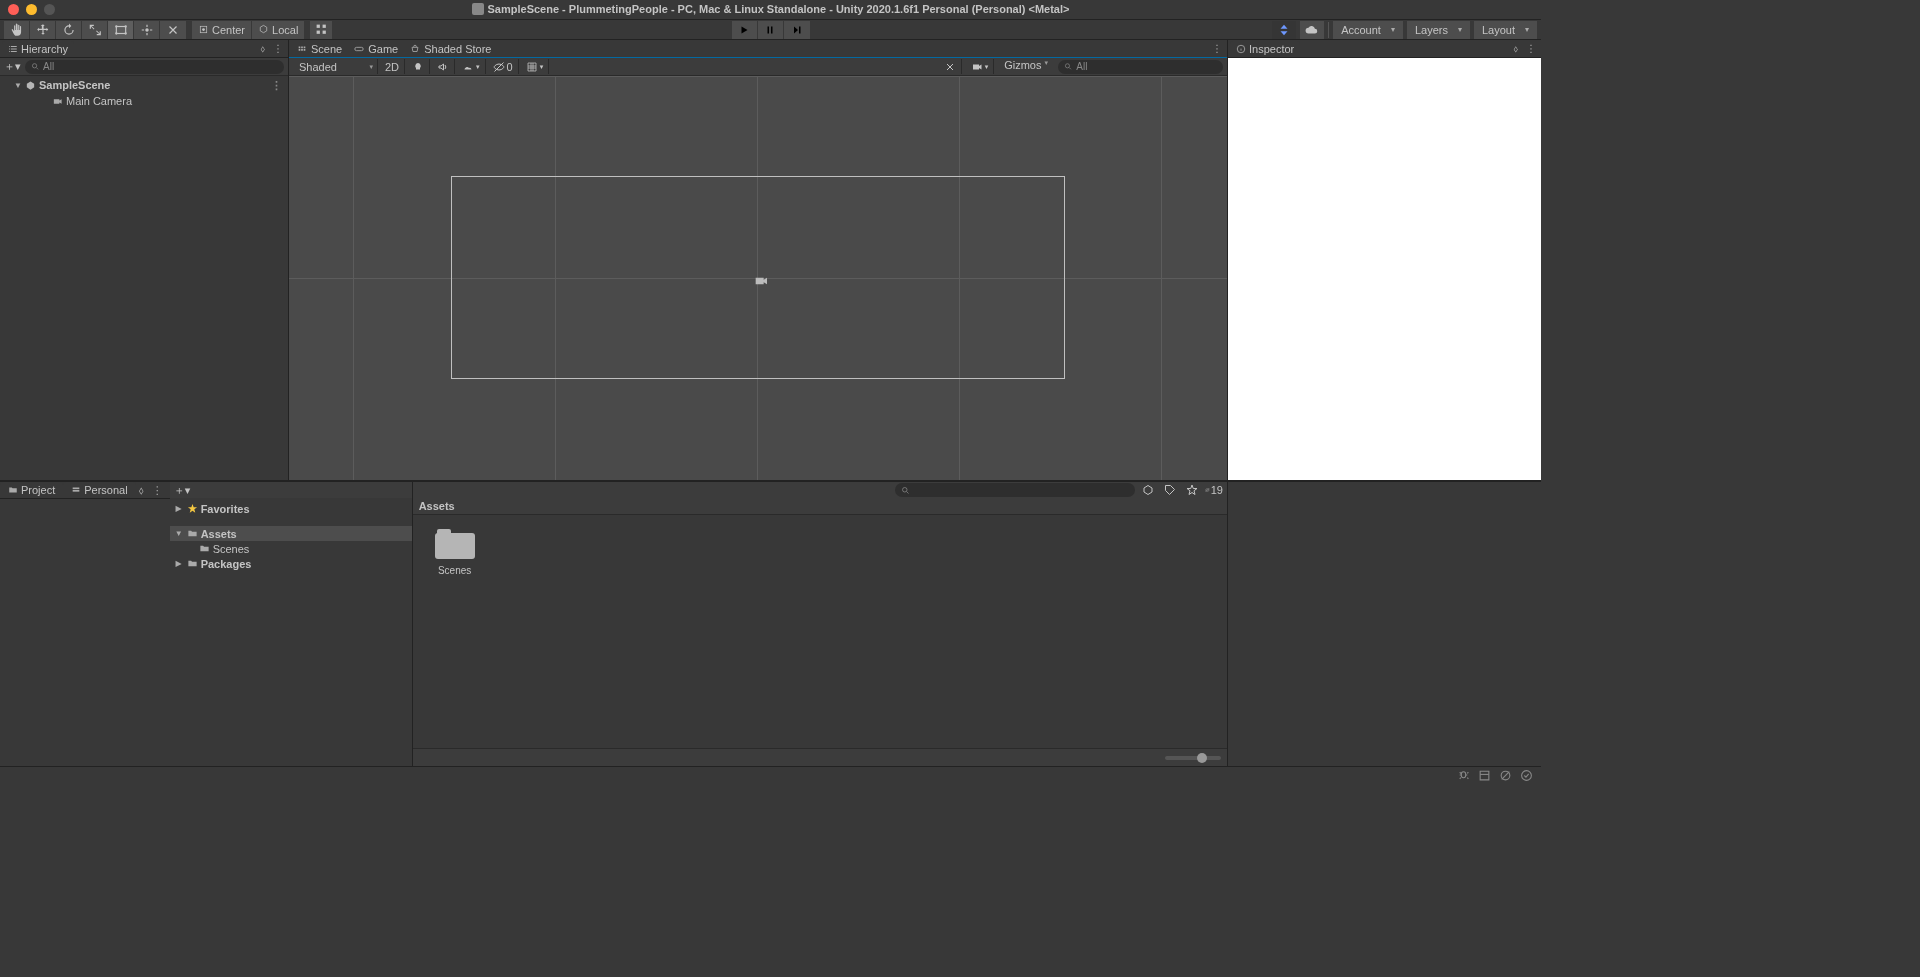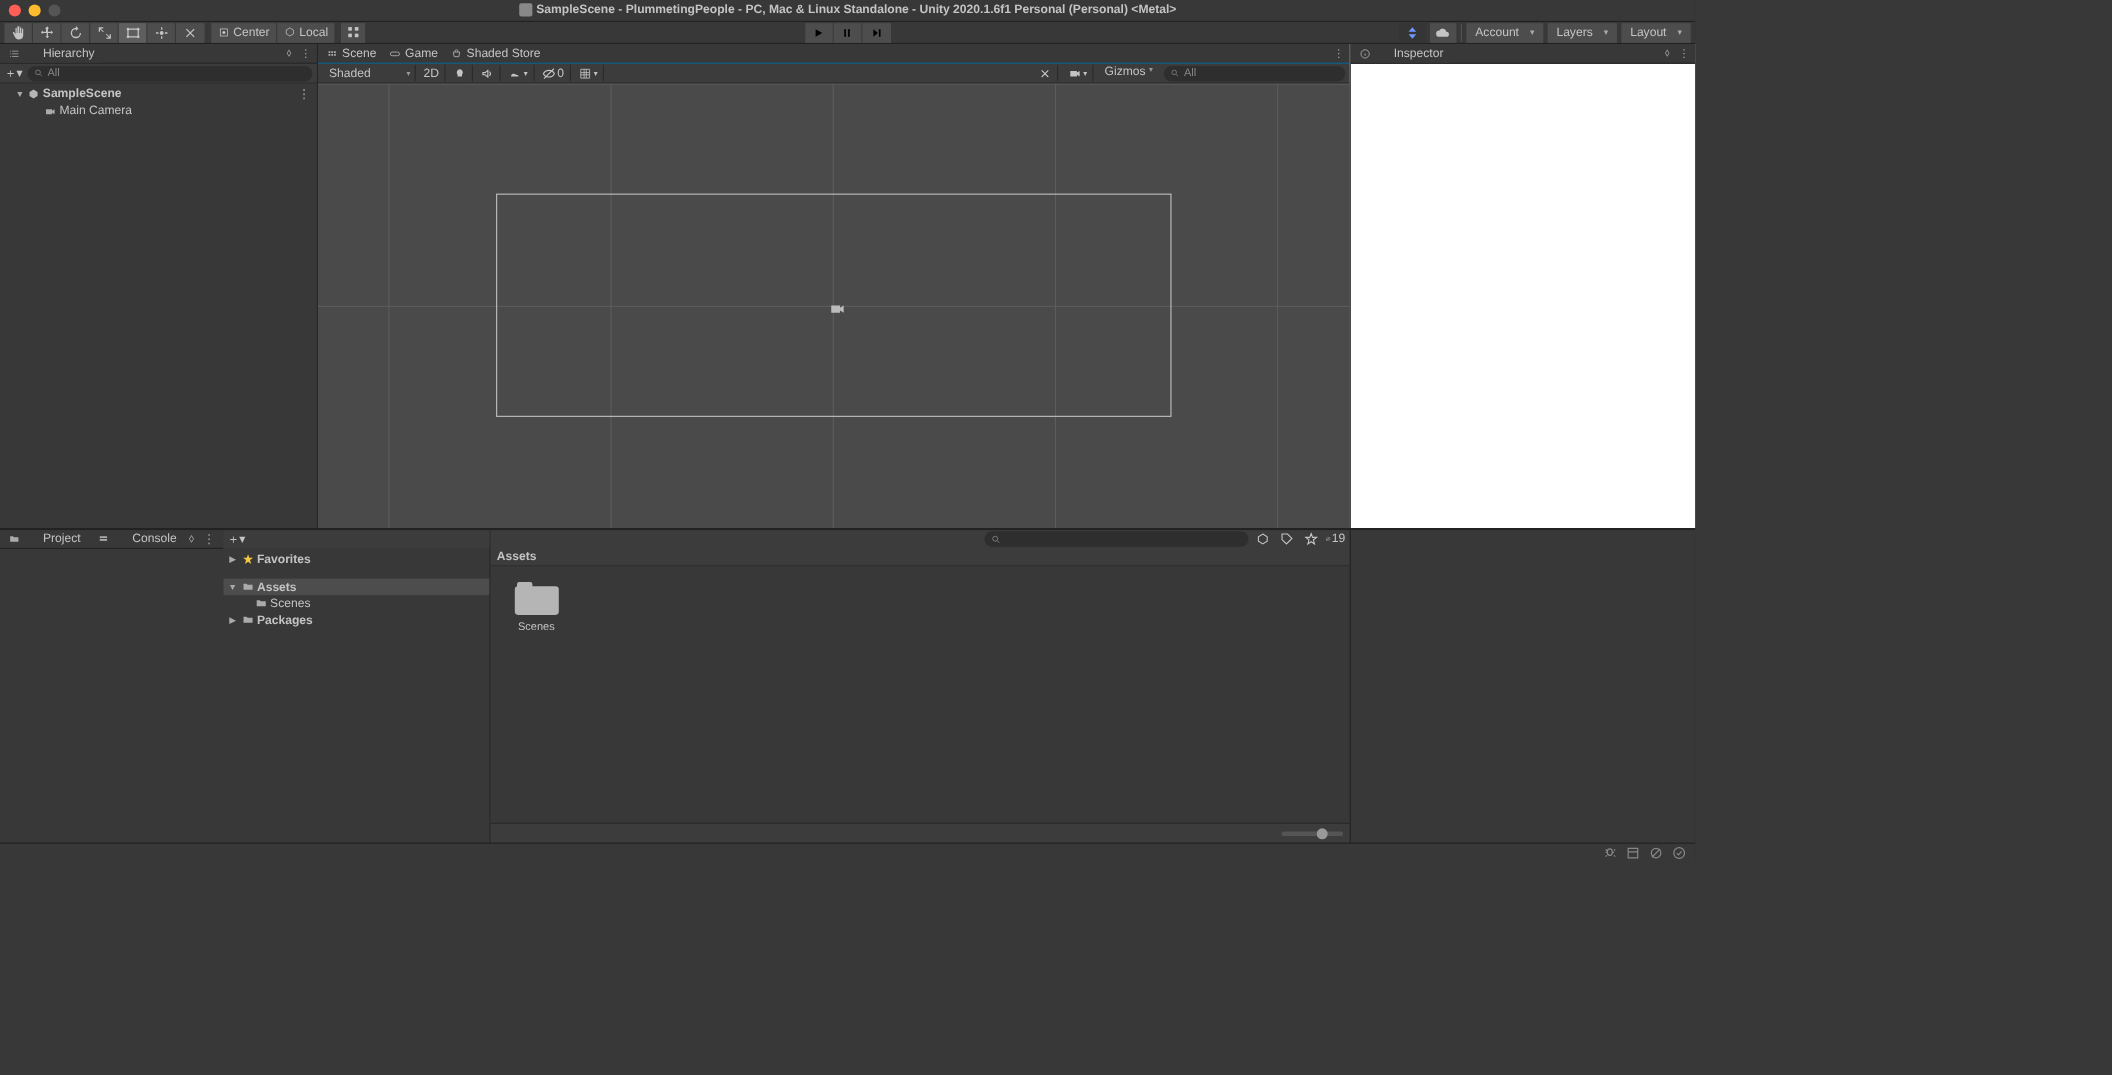--- a/index.html
+++ b/index.html
@@ -30,36 +30,36 @@
 .right-tb{margin-left:auto;display:flex;align-items:center;gap:4px;padding-right:4px}
 .rtb-btn{width:24px;height:18px;background:#4d4d4d;display:flex;align-items:center;justify-content:center}
 .drop{height:18px;padding:0 8px;background:#4d4d4d;display:flex;align-items:center;gap:6px}
 .drop::after{content:"▾";font-size:8px;color:#aaa;margin-left:4px}
 
 .main{flex:1;display:flex;flex-direction:column;min-height:0}
 .upper{display:flex;height:440px;min-height:0}
 
 .hier{width:289px;display:flex;flex-direction:column;border-right:1px solid #222;background:#383838}
 .tabbar{height:18px;display:flex;align-items:center;background:#383838;border-bottom:1px solid #222;padding:0 2px}
-.tab{height:16px;padding:0 6px;display:flex;align-items:center;gap:21px;background:#383838;border-radius:3px 3px 0 0}
+.tab{height:16px;padding:0 6px;display:flex;align-items:center;gap:3px;background:#383838;border-radius:3px 3px 0 0}
 .tab.active{background:#383838}
 .tab svg{width:10px;height:10px;fill:#aaa}
 .tab-right{margin-left:auto;display:flex;gap:2px;align-items:center}
 .tab-right .ic{font-size:10px;color:#aaa;padding:0 3px}
 .hiertb{height:18px;display:flex;align-items:center;padding:0 4px;gap:4px;background:#3c3c3c;border-bottom:1px solid #2a2a2a}
 .plus{color:#c4c4c4}
 .hsrch{flex:1;height:14px;background:#2e2e2e;border-radius:7px;display:flex;align-items:center;padding:0 6px;gap:4px}
 .hsrch input{background:transparent;border:none;outline:none;color:#c4c4c4;width:100%;font-size:10px}
 .hsrch input::placeholder{color:#888}
 .hier-tree{flex:1;background:#383838;overflow:auto;padding-top:1px}
 .tree-row{height:16px;display:flex;align-items:center;gap:3px;padding-left:14px}
 .tree-row.scene{font-weight:600;color:#e0e0e0}
 .tree-row .arrow{font-size:8px;color:#aaa}
 .tree-row svg{width:11px;height:11px;fill:#aaa}
-.tree-row.child{padding-left:40px}
+.tree-row.child{padding-left:52px}
 .tree-row .dots{margin-left:auto;padding-right:6px;color:#888}
 
 .scenepane{flex:1;display:flex;flex-direction:column;min-width:0}
 .scene-tabs{height:18px;display:flex;align-items:center;border-bottom:1px solid #0369a1;padding:0 2px}
 .stab{height:16px;padding:0 6px;display:flex;align-items:center;gap:4px}
 .stab svg{width:10px;height:10px;fill:#aaa}
 .scene-tb{height:18px;background:#3c3c3c;display:flex;align-items:center;gap:2px;padding:0 4px;border-bottom:1px solid #2a2a2a}
 .shaded{height:15px;padding:0 10px 0 6px;display:flex;align-items:center;border-right:1px solid #2a2a2a;position:relative;min-width:85px}
 .shaded::after{content:"▾";position:absolute;right:4px;font-size:7px;color:#999}
 .stb-btn{height:15px;padding:0 5px;display:flex;align-items:center;justify-content:center;border-right:1px solid #2a2a2a}
@@ -414,21 +414,21 @@
               <svg viewBox="0 0 24 24" width="10" height="10">
                 <path fill="#aaa" d="M3 6h6l2 2h10v10H3z"></path>
               </svg>
               <span>Project</span>
             </div>
           <div class="tab">
               <svg viewBox="0 0 24 24" width="10" height="10">
                 <rect x="4" y="6" width="16" height="4" fill="#aaa"></rect>
                 <rect x="4" y="12" width="16" height="4" fill="#aaa"></rect>
               </svg>
-              <span>Console</span>
+              <span>Personal</span>
             </div>
           <div class="proj-right-bar">
               <span class="ic" style="color:#aaa;padding:0 3px">⬨</span>
               <span class="ic" style="color:#aaa;padding:0 3px">⋮</span>
             </div>
         </div>
         <div style="display:flex;flex:1;min-height:0">
           <div class="proj-left">
             <div class="proj-tb">
               <span>＋▾</span>

